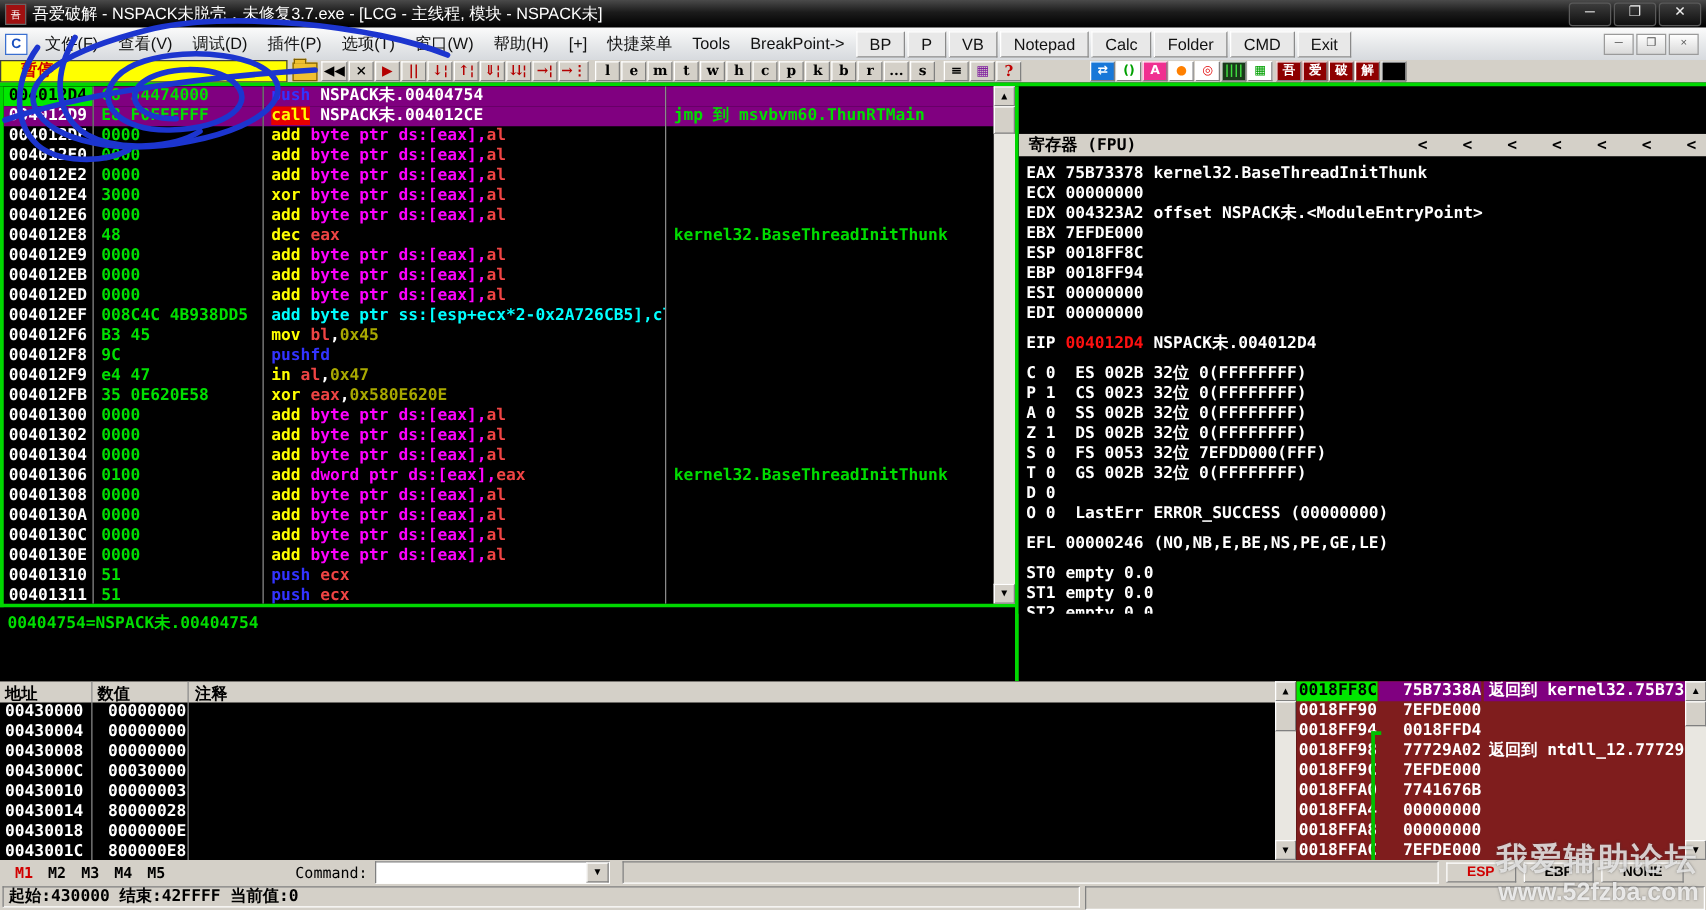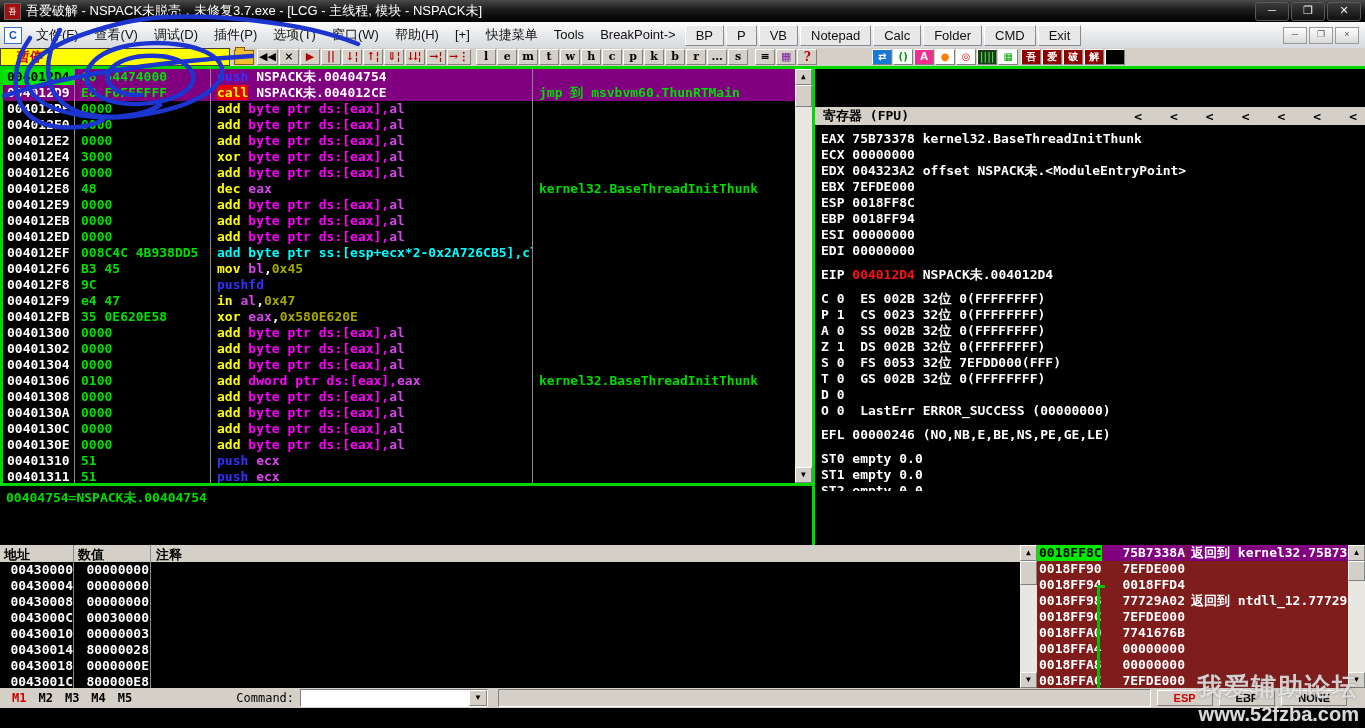--- a/index.html
+++ b/index.html
@@ -51,21 +51,21 @@
   .dis-rows{position:absolute;left:0;top:0;width:792px;height:414px;overflow:hidden;}
   .dis-row{position:relative;height:16px;white-space:nowrap;}
   .dis-row.sel .cell{background:#800080;}
   .cell{position:absolute;top:0;height:16px;overflow:hidden;white-space:pre;color:#fff;line-height:16px;}
   .c-addr{left:0;width:71px;padding-left:4px;box-sizing:border-box;}
   .c-hex {left:72px;width:135px;padding-left:6px;box-sizing:border-box;color:#00e000;}
   .c-ins {left:208px;width:321px;padding-left:6px;box-sizing:border-box;}
   .c-cmt {left:530px;width:262px;padding-left:6px;box-sizing:border-box;color:#00dd00;}
   .colsep{position:absolute;top:0;bottom:0;width:1px;background:#8a8a8a;}
   .eipcell{background:#00e800 !important;color:#000 !important;}
-  .tok-mn{color:#ffff00;} .tok-mem{color:#ff00ff;} .tok-reg{color:#d946ef;}
+  .tok-mn{color:#ffff00;} .tok-mem{color:#ff00ff;} .tok-reg{color:#ef4444;}
   .tok-imm{color:#a8a800;} .tok-psh{color:#3333ff;} .tok-cyn{color:#00ffff;}
   .tok-wht{color:#ffffff;} .tok-call{color:#ffff00;background:#e80000;}
   
   .sb{position:absolute;background:#e9e7e1;}
   .sb-btn{position:absolute;left:0;width:17px;height:16px;background:#d4d0c8;border:1px solid;
     border-color:#fff #808080 #808080 #fff;box-sizing:border-box;font-size:8px;color:#000;
     text-align:center;line-height:14px;}
   .sb-thumb{position:absolute;left:0;width:17px;background:#d4d0c8;border:1px solid;
     border-color:#fff #808080 #808080 #fff;box-sizing:border-box;}
   
@@ -81,21 +81,21 @@
   .reg-body{padding:6px 13px 0 6px;color:#fff;}
   .reg-line{height:16px;line-height:16px;white-space:pre;overflow:hidden;}
   .reg-gap{height:8px;}
   .red{color:#ff1010;}
   
   .memory{position:absolute;left:0;top:545px;width:1037px;height:143px;background:#000;overflow:hidden;}
   .mem-head{position:relative;height:17px;background:#d4d0c8;color:#000;font-size:13px;}
   .mem-head span{position:absolute;top:1px;}
   .mem-rows{position:relative;}
   .mem-row{position:relative;height:16px;}
-  .m-addr{left:0;width:73px;padding-left:4px;box-sizing:border-box;text-align:right;}
+  .m-addr{left:0;width:73px;padding-left:4px;box-sizing:border-box;}
   .m-val{left:74px;width:75px;text-align:right;}
   .m-cmt{left:152px;width:860px;}
   
   .stack{position:absolute;left:1037px;top:545px;width:311px;height:143px;background:#7f1d1d;overflow:hidden;}
   .stk-row{position:relative;height:16px;}
   .s-addr{left:0;width:65px;padding-left:2px;box-sizing:border-box;}
   .s-val{left:66px;width:82px;text-align:right;}
   .s-cmt{left:150px;width:161px;padding-left:4px;box-sizing:border-box;}
   .espcell{background:#00e800 !important;color:#000 !important;}
   .purp{background:#800080;}
@@ -571,20 +571,24 @@
       <div class="combo-arrow">▼</div>
     </div>
     <div class="cmd-panel"></div>
     <span id="esp-buttons" style="display:flex;margin-left:auto;margin-right:18px;">
         <span class="esp-btn red">ESP</span>
         <span class="esp-btn">EBP</span>
         <span class="esp-btn">NONE</span>
       </span>
   </div>
 
+  <div class="statusbar">
+    <div class="status-panel">起始:430000 结束:42FFFF 当前值:0</div>
+    <div class="status-panel2"></div>
+  </div>
 
   <div class="watermark">
     <div class="wm1">我爱辅助论坛</div>
     <div class="wm2">www.52fzba.com</div>
   </div>
 
   <svg class="scribble" width="400" height="150" viewBox="0 0 400 150">
     <g fill="none" stroke="#1c35cf" stroke-width="4.5" stroke-linecap="round">
       <path d="M358,44 C300,20 180,8 118,24 C55,40 18,62 28,86 C40,114 98,124 152,113 C216,101 242,70 206,52 C176,38 114,40 94,61 C74,82 96,105 136,104 C182,103 207,82 186,65 C170,52 130,53 114,66 C99,79 112,96 141,95"></path>
       <path d="M30,38 C14,60 8,96 30,116 C46,130 82,131 103,120"></path>

